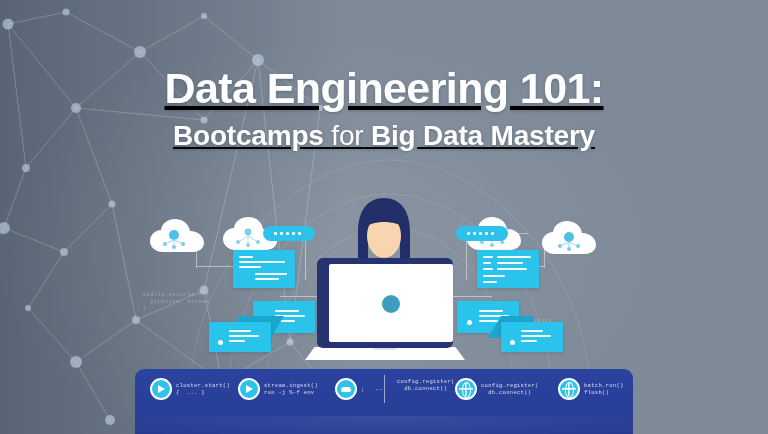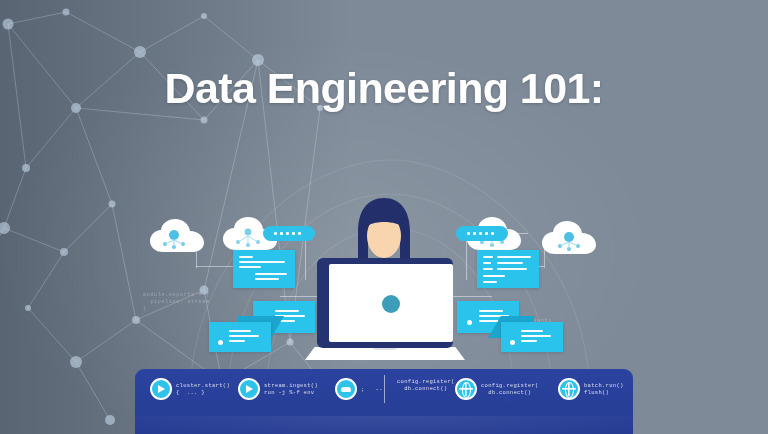--- a/index.html
+++ b/index.html
@@ -69,20 +69,21 @@
   #code-left  { left: 143px; top: 292px; }
   #code-right { left: 478px; top: 318px; }
 
   
   .headline {
     position: absolute;
     left: 0; right: 0;
     top: 64px;
     text-align: center;
     padding: 0 32px;
+    text-decoration: underline;
   }
   .title-main {
     color: #ffffff;
     font-size: 43px;
     font-weight: bold;
     letter-spacing: -0.6px;
     line-height: 48px;
     text-shadow: 0 1px 3px rgba(40,50,65,0.32);
   }
   .title-sub {
@@ -317,20 +318,25 @@
   </svg>
 
   <div class="bg-code" id="code-left">module.exports = {
   pipeline: stream
 }</div>
   <div class="bg-code" id="code-right">SELECT * FROM events
 WHERE ts &gt; now()</div>
 
   <div class="headline">
     <div class="title-main">Data Engineering 101:</div>
+    <div class="title-sub">
+      <span>Bootcamps</span>
+      <span class="light">for</span>
+      <span>Big Data Mastery</span>
+    </div>
   </div>
 
   <div class="illus">
 
     <div class="connector conn-h" style="left:196px; top:266px; width:44px;"></div>
     <div class="connector conn-v" style="left:196px; top:248px; height:20px;"></div>
     <div class="connector conn-h" style="left:243px; top:233px; width:22px;"></div>
     <div class="connector conn-v" style="left:305px; top:240px; height:40px;"></div>
     <div class="connector conn-h" style="left:498px; top:266px; width:46px;"></div>
     <div class="connector conn-v" style="left:544px; top:248px; height:20px;"></div>

